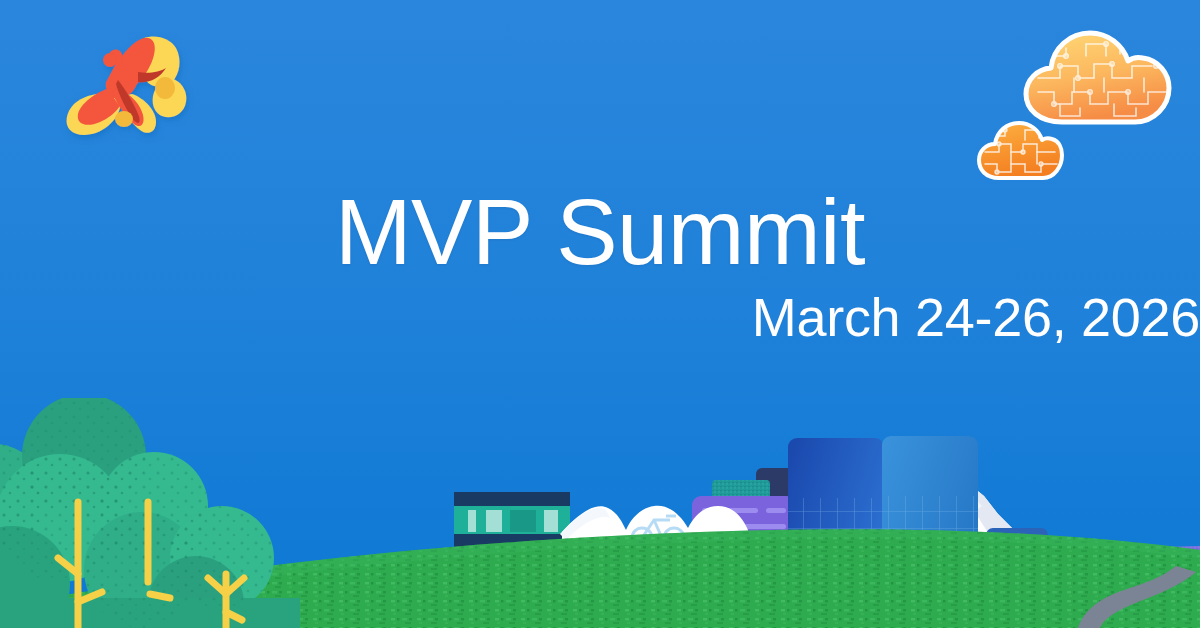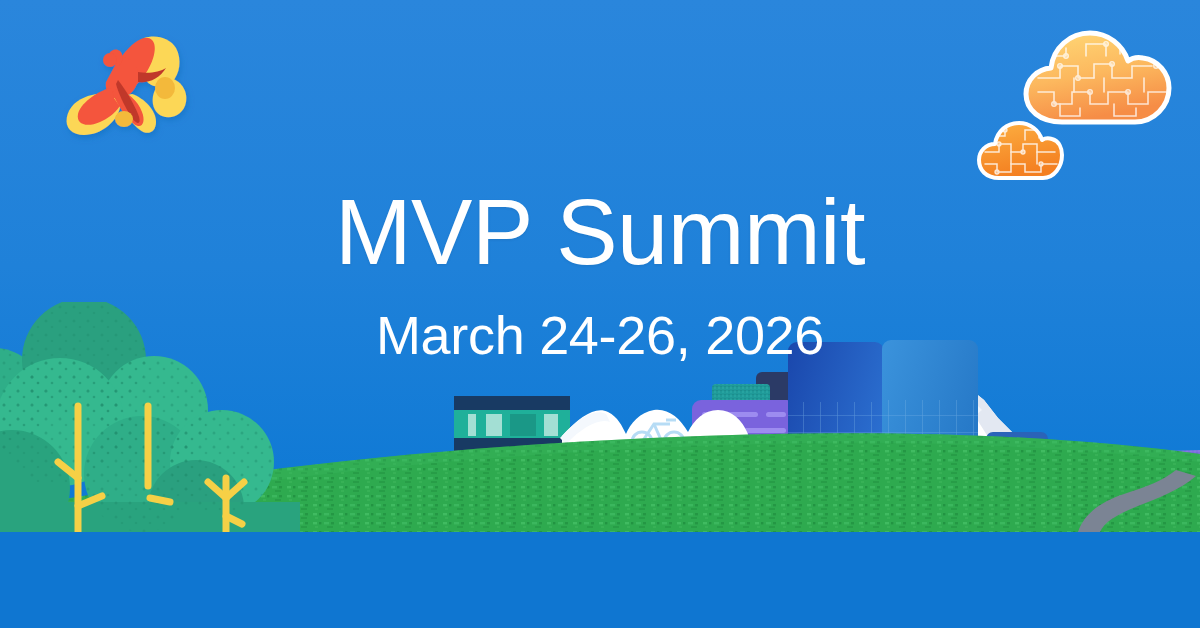--- a/index.html
+++ b/index.html
@@ -4,21 +4,21 @@
 <title>MVP Summit</title>
 <style>
   html, body {
     margin: 0;
     padding: 0;
     background: #0f76d1;
   }
   #banner {
     position: relative;
     width: 1200px;
-    height: 532px;
+    height: 628px;
     overflow: hidden;
     font-family: "Liberation Sans", sans-serif;
     background: linear-gradient(180deg, #2a86dc 0%, #1d80d8 45%, #0d79d4 100%);
   }
 
   
   .sky {
     position: absolute;
     inset: 0;
     background: linear-gradient(180deg, #2a86dc 0%, #1f81d9 50%, #0c78d4 100%);
@@ -40,22 +40,23 @@
     font-weight: 300;
     letter-spacing: -0.5px;
     margin: 0;
     text-shadow: 0 1px 3px rgba(0,0,0,0.08);
   }
   .subtitle {
     color: #ffffff;
     font-size: 54px;
     line-height: 1.0;
     font-weight: 300;
-    margin: 30px 0 0 0;
+    margin: 12px 0 0 0;
     letter-spacing: -0.3px;
+    text-align: right;
   }
 
   
   .butterfly {
     position: absolute;
     left: 52px;
     top: 26px;
     width: 150px;
     height: 120px;
     z-index: 30;

